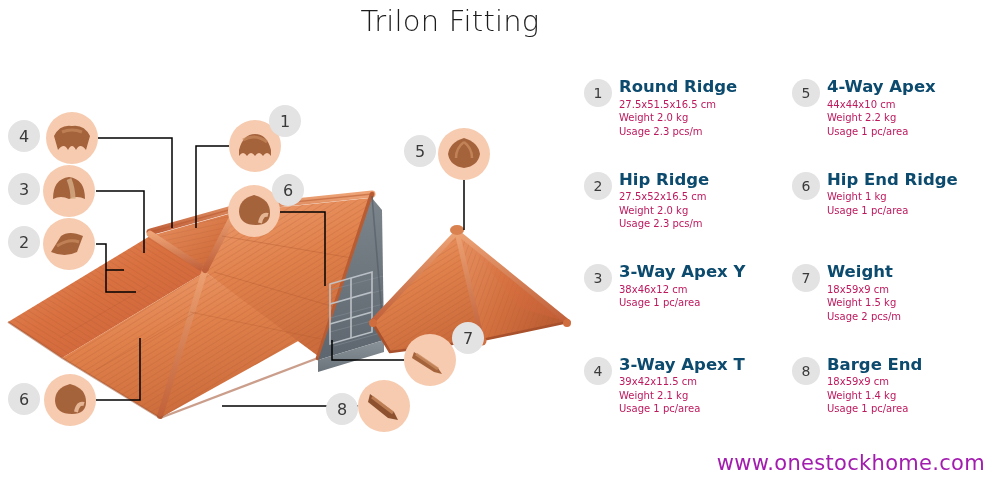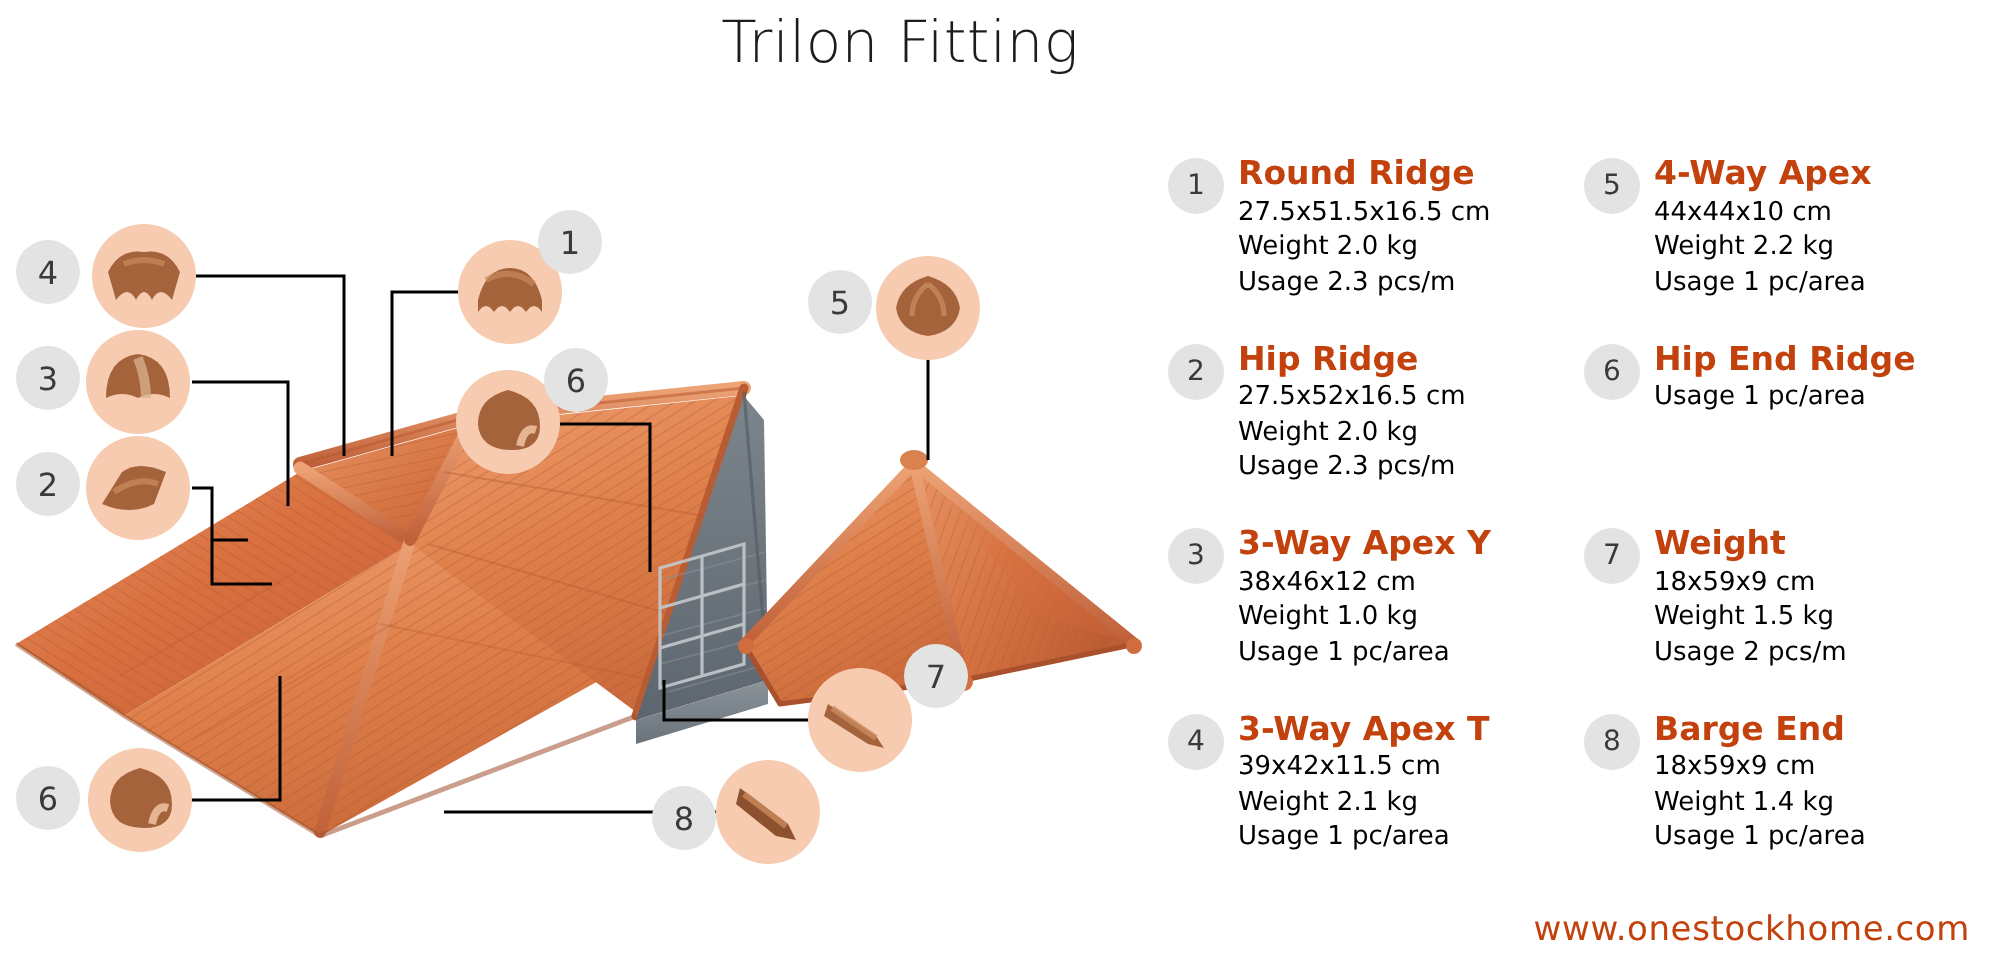--- a/index.html
+++ b/index.html
@@ -25,22 +25,22 @@
     font-weight: 300;
     letter-spacing: 0.2px;
     color: #1c1c1c;
     font-family: "DejaVu Sans", "Liberation Sans", sans-serif;
   }
 
   
   #footer-url {
     position: absolute;
     right: 16px; bottom: 8px;
-    font-size: 17px;
-    color: #c2410c;
+    font-size: 21px;
+    color: #a21caf;
     letter-spacing: 0.3px;
     font-family: "DejaVu Sans", "Liberation Sans", sans-serif;
   }
 
   
   #illustration {
     position: absolute;
     left: 0; top: 40px;
     width: 580px; height: 420px;
   }
@@ -73,29 +73,29 @@
     align-items: center;
     justify-content: center;
     margin-top: 1px;
     font-family: "DejaVu Sans", "Liberation Sans", sans-serif;
     font-weight: 400;
   }
   .legend-text { padding-top: 0px; }
   .legend-name {
     font-size: 16.5px;
     font-weight: bold;
-    color: #c2410c;
+    color: #0c4a6e;
     line-height: 1.15;
     margin-bottom: 1px;
     white-space: nowrap;
     font-family: "DejaVu Sans", "Liberation Sans", sans-serif;
   }
   .legend-spec {
-    font-size: 13px;
-    color: #000000;
+    font-size: 10px;
+    color: #be185d;
     line-height: 1.34;
     white-space: nowrap;
     font-family: "DejaVu Sans", "Liberation Sans", sans-serif;
   }
 
   
   .callout-badge {
     position: absolute;
     width: 32px; height: 32px;
     border-radius: 50%;
@@ -375,29 +375,29 @@
         <div class="legend-name">Hip Ridge</div>
         <div class="legend-spec">27.5x52x16.5 cm</div>
         <div class="legend-spec">Weight 2.0 kg</div>
         <div class="legend-spec">Usage 2.3 pcs/m</div>
       </div>
     </div>
     <div class="legend-item">
       <div class="badge">6</div>
       <div class="legend-text">
         <div class="legend-name">Hip End Ridge</div>
+        <div class="legend-spec">Weight 1 kg</div>
         <div class="legend-spec">Usage 1 pc/area</div>
       </div>
     </div>
     <div class="legend-item">
       <div class="badge">3</div>
       <div class="legend-text">
         <div class="legend-name">3-Way Apex Y</div>
         <div class="legend-spec">38x46x12 cm</div>
-        <div class="legend-spec">Weight 1.0 kg</div>
         <div class="legend-spec">Usage 1 pc/area</div>
       </div>
     </div>
     <div class="legend-item">
       <div class="badge">7</div>
       <div class="legend-text">
         <div class="legend-name">Weight</div>
         <div class="legend-spec">18x59x9 cm</div>
         <div class="legend-spec">Weight 1.5 kg</div>
         <div class="legend-spec">Usage 2 pcs/m</div>

